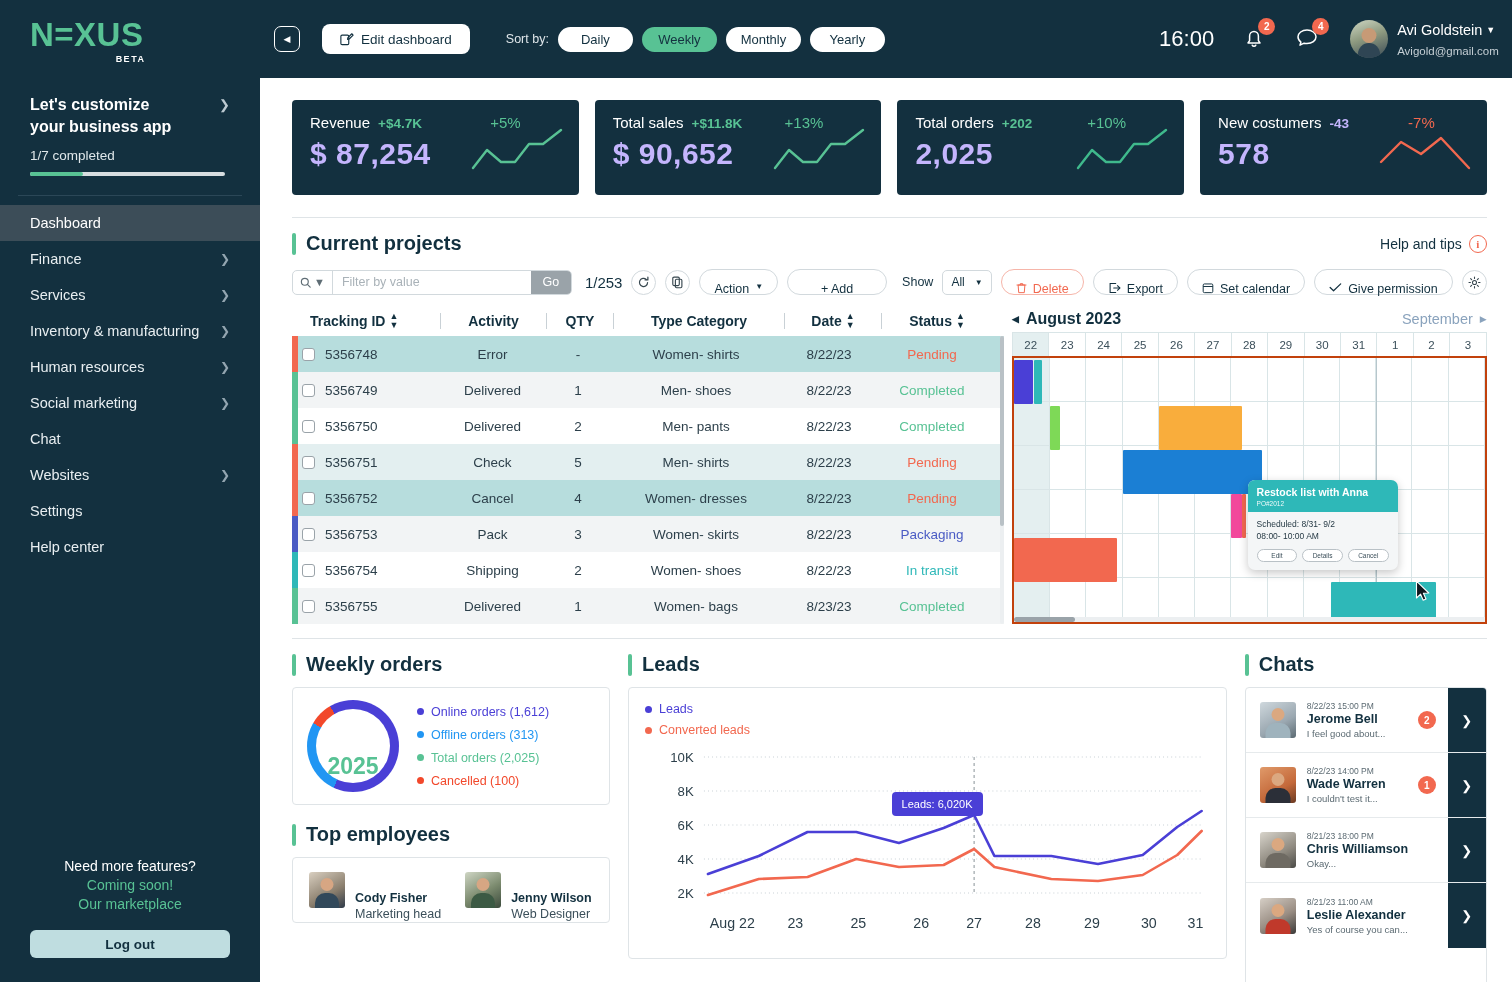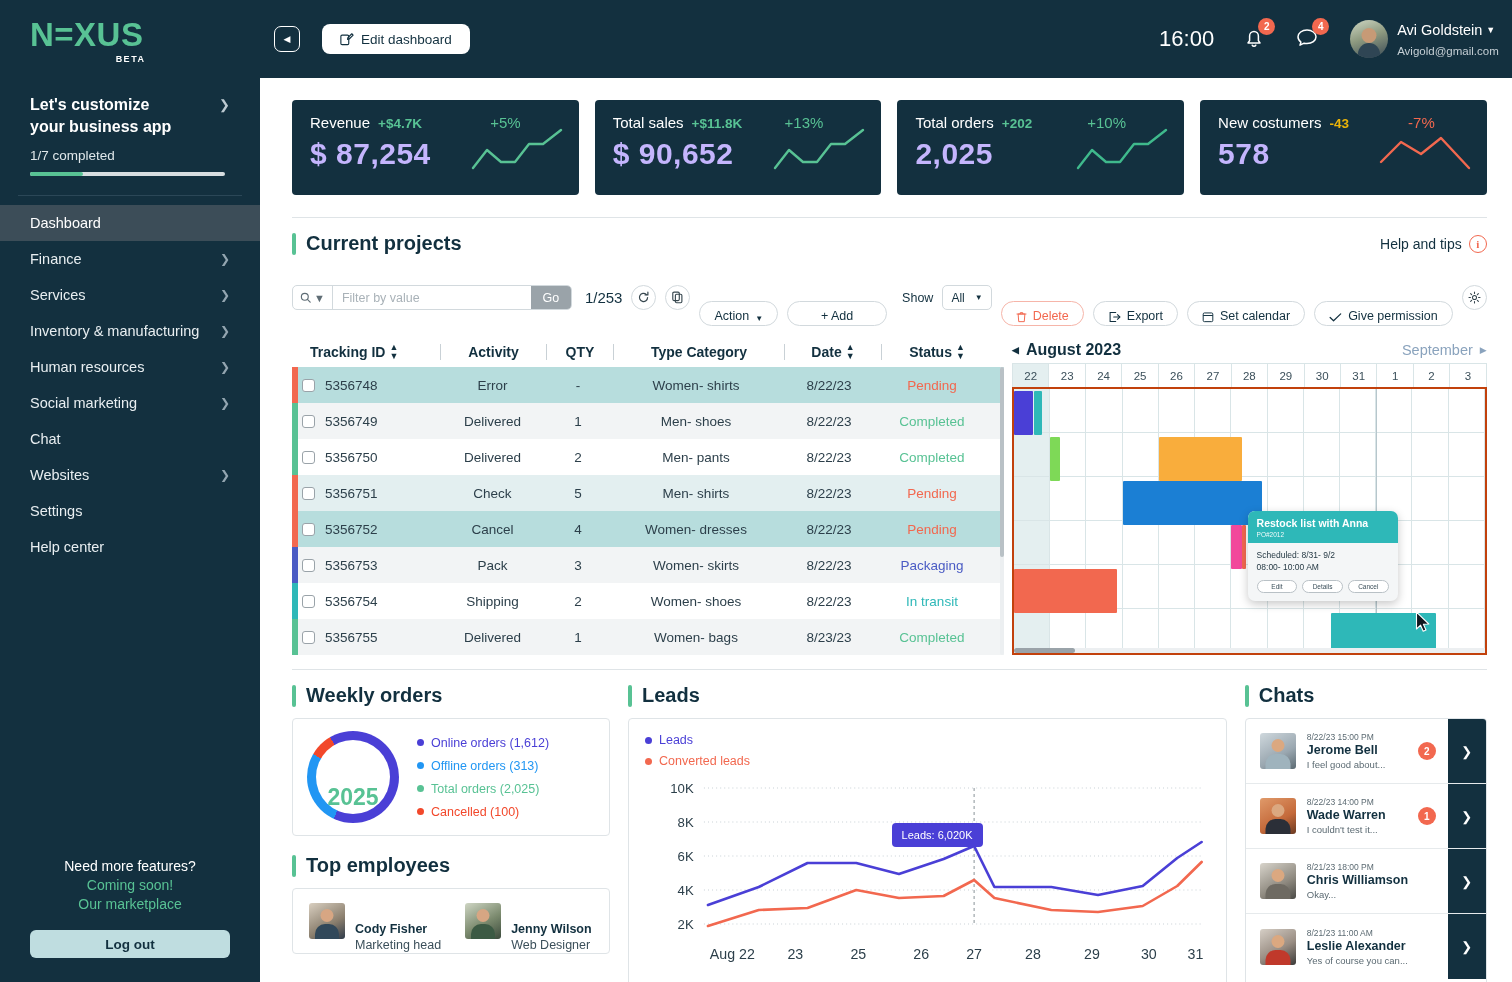--- a/index.html
+++ b/index.html
@@ -110,21 +110,21 @@
 
   
   .kpis { display: flex; gap: 16px; margin-top: 22px; }
   .kpi {
     flex: 1; height: 95px; background: #13303f; border-radius: 4px; padding: 14px 18px 0 18px;
     position: relative; overflow: hidden;
   }
   .kpi-top { display: flex; align-items: baseline; gap: 8px; }
   .kpi-name { font-size: 15px; color: #ffffff; }
   .kpi-delta { font-size: 13.5px; font-weight: 700; color: #58c294; }
-  .kpi-delta.neg { color: #eab308; }
+  .kpi-delta.neg { color: #c4b5fd; }
   .kpi-val { font-size: 30px; font-weight: 700; color: #c4b5fd; margin-top: 6px; letter-spacing: 0.5px; }
   .kpi-spark { position: absolute; right: 16px; top: 28px; }
   .kpi-pct { position: absolute; right: 58px; top: 14px; font-size: 15px; color: #58c294; }
   .kpi-pct.neg { color: #f2684f; right: 52px; }
 
   
   .hr { height: 1px; background: #dfe4e7; }
   .sec-title { display: flex; align-items: center; gap: 10px; }
   .sec-bar { width: 4px; height: 22px; background: #58c294; border-radius: 2px; }
   .sec-h { font-size: 20px; font-weight: 700; color: #12303f; }
@@ -156,23 +156,23 @@
     width: 40px; height: 100%; background: #9aa3a9; color: #fff; font-size: 12.5px;
     display: flex; align-items: center; justify-content: center; cursor: pointer; border: none;
     font-family: "Liberation Sans", sans-serif;
   }
   .pcount { font-size: 15px; color: #12303f; margin-left: 4px; }
   .rbtn {
     width: 25px; height: 25px; border-radius: 50%; border: 1px solid #d2d9dd; background: #fff;
     display: flex; align-items: center; justify-content: center; cursor: pointer; color: #37474f;
   }
   .tbtn {
-    height: 25px; border-radius: 13px; border: 1px solid #d2d9dd; background: #fff; padding: 2px 14px;
-    font-size: 12.5px; color: #12303f; display: flex; align-items: flex-end; gap: 6px; cursor: pointer;
-    font-family: "Liberation Sans", sans-serif; white-space: nowrap; margin-top: 32px;
+    height: 25px; border-radius: 13px; border: 1px solid #d2d9dd; background: #fff; padding: 12px 14px;
+    font-size: 12.5px; color: #12303f; display: flex; align-items: flex-start; gap: 6px; cursor: pointer;
+    font-family: "Liberation Sans", sans-serif; white-space: nowrap;
   }
   .tbtn.danger { color: #f2684f; border-color: #f6b5a9; }
   .showlbl { font-size: 12.5px; color: #12303f; margin-left: 6px; }
   .showsel {
     height: 25px; border: 1px solid #d2d9dd; border-radius: 5px; background: #fff; padding: 0 8px;
     font-size: 12px; color: #12303f; display: flex; align-items: center; gap: 10px; cursor: pointer;
   }
   .gear {
     width: 25px; height: 25px; border-radius: 50%; border: 1px solid #d2d9dd; background: #fff;
     display: flex; align-items: center; justify-content: center; cursor: pointer;
@@ -401,20 +401,27 @@
 
 
       <button class="edit-dash">
         <svg width="14" height="14" viewBox="0 0 16 16">
           <rect x="1" y="3.5" width="9" height="11" rx="1.4" fill="none" stroke="#12303f" stroke-width="1.3"></rect>
           <path d="M9 6.5 L13.5 2 L15 3.5 L10.5 8 L8.6 8.4 Z" fill="none" stroke="#12303f" stroke-width="1.3" stroke-linejoin="round"></path>
         </svg>
         <span>Edit dashboard</span>
       </button>
 
+      <div class="sortwrap">
+        <span class="sortlbl">Sort by:</span>
+        <button class="pill">Daily</button>
+        <button class="pill on">Weekly</button>
+        <button class="pill">Monthly</button>
+        <button class="pill">Yearly</button>
+      </div>
 
       <div class="top-right">
         <div class="clock">16:00</div>
 
         <div class="ico-badge">
           <svg width="24" height="25" viewBox="0 0 24 25">
             <path d="M6 18h12l-1.6-2.4V11a4.4 4.4 0 0 0-8.8 0v4.6L6 18Z" fill="none" stroke="#fff" stroke-width="1.5" stroke-linejoin="round"></path>
             <path d="M10.2 20.2a2 2 0 0 0 3.6 0" fill="none" stroke="#fff" stroke-width="1.5" stroke-linecap="round"></path>
           </svg>
           <span class="badge">2</span>

